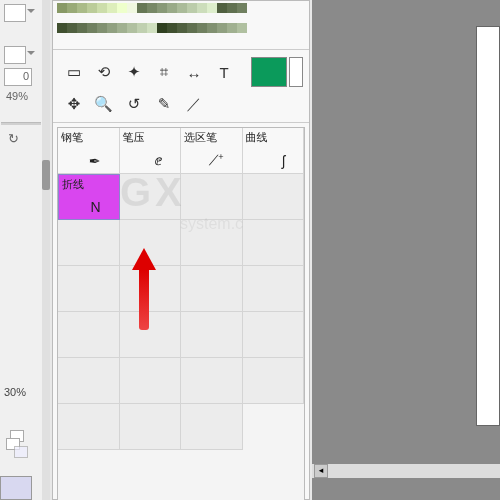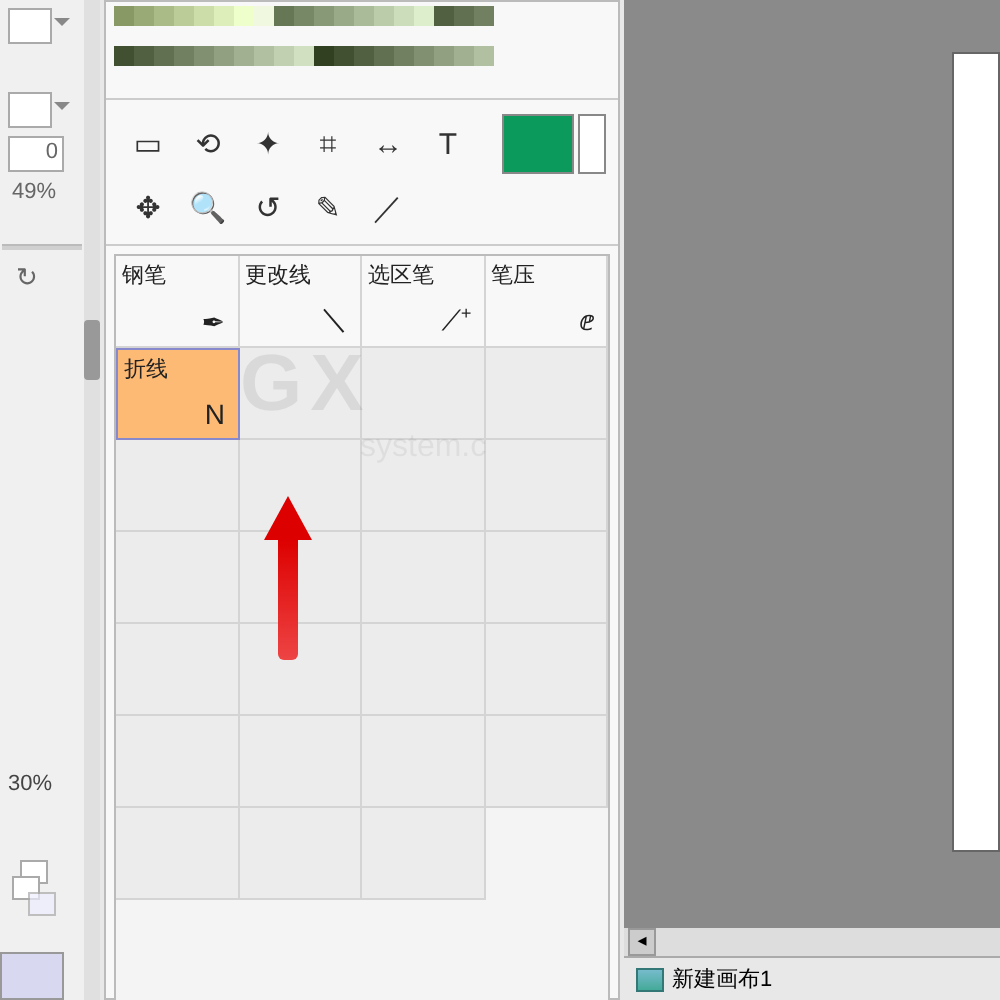--- a/index.html
+++ b/index.html
@@ -19,23 +19,23 @@
 .main-panel{position:absolute;left:52px;top:0;width:258px;height:500px;background:#f8f8f8;border:1px solid #bbb}
 .swatch-row{height:22px;padding:2px 2px 0 4px;display:flex;gap:0}
 .sw{width:10px;height:10px;display:inline-block}
 .tool-row{height:32px;padding:4px 4px 0 6px;display:flex;align-items:center;gap:0}
 .tool-btn{width:30px;height:26px;display:flex;align-items:center;justify-content:center;color:#333;font-size:15px}
 .color-block{width:36px;height:30px;border:1px solid #888;margin-left:12px}
 .color-white{width:14px;height:30px;background:#fff;border:1px solid #888;margin-left:2px}
 .hr{height:1px;background:#ccc;margin:4px 0}
 .grid-panel{margin:4px;border:1px solid #bbb;background:#f4f4f4;height:396px}
 .grid{display:grid;grid-template-columns:repeat(4,1fr)}
-.cell{height:46px;border-right:1px solid #d4d4d4;border-bottom:1px solid #d4d4d4;background:#f8f8f8;display:flex;flex-direction:column;align-items:flex-start;justify-content:space-between;padding:2px 0 4px 0;position:relative}
+.cell{height:46px;border-right:1px solid #d4d4d4;border-bottom:1px solid #d4d4d4;background:#f8f8f8;display:flex;flex-direction:column;align-items:flex-start;justify-content:space-between;padding:2px 12px 4px 0;position:relative}
 .cell.empty{background:#ececec}
-.cell.sel{background:#fdba74;border:1px solid #8888cc}
+.cell.sel{background:#d946ef;border:1px solid #8888cc}
 .cell-label{font-size:11px;color:#222;align-self:flex-start;margin-left:3px;white-space:nowrap}
 .cell-icon{font-size:14px;color:#222;align-self:flex-end;margin-right:6px}
 .watermark{position:absolute;left:120px;top:170px;font-size:40px;color:rgba(0,0,0,0.08);font-weight:bold;letter-spacing:4px;pointer-events:none;z-index:5}
 .watermark2{position:absolute;left:180px;top:215px;font-size:16px;color:rgba(0,0,0,0.06);pointer-events:none}
 .arrow{position:absolute;left:137px;top:248px;z-index:10;pointer-events:none}
 .arrow-head{width:0;height:0;border-left:12px solid transparent;border-right:12px solid transparent;border-bottom:22px solid #d00;margin-left:-5px}
 .arrow-shaft{width:10px;height:60px;background:linear-gradient(#d00,#e44);margin-left:2px;border-radius:0 0 3px 3px}
 .right-area{position:absolute;left:312px;top:0;width:188px;height:500px;background:#8a8a8a}
 .canvas-edge{position:absolute;right:0;top:26px;width:24px;height:400px;background:#fff;border:1px solid #666}
 .bottom-scroll{position:absolute;left:0;bottom:22px;width:100%;height:14px;background:#ddd}
@@ -132,30 +132,30 @@
       <div class="tool-btn">／</div>
     </div>
   <div class="hr"></div>
   <div class="grid-panel">
     <div class="grid" id="toolgrid">
         <div class="cell">
           <div class="cell-label">钢笔</div>
           <div class="cell-icon">✒</div>
         </div>
         <div class="cell">
-          <div class="cell-label">更改线</div>
-          <div class="cell-icon">＼</div>
+          <div class="cell-label">笔压</div>
+          <div class="cell-icon">ⅇ</div>
         </div>
         <div class="cell">
           <div class="cell-label">选区笔</div>
           <div class="cell-icon">⟋⁺</div>
         </div>
         <div class="cell">
-          <div class="cell-label">笔压</div>
-          <div class="cell-icon">ⅇ</div>
+          <div class="cell-label">曲线</div>
+          <div class="cell-icon">ʃ</div>
         </div>
         <div class="cell sel">
           <div class="cell-label">折线</div>
           <div class="cell-icon">N</div>
         </div>
         <div class="cell empty"></div>
         <div class="cell empty"></div>
         <div class="cell empty"></div>
         <div class="cell empty"></div>
         <div class="cell empty"></div>
@@ -186,17 +186,13 @@
 <div class="arrow">
   <div class="arrow-head"></div>
   <div class="arrow-shaft"></div>
 </div>
 
 <div class="right-area">
   <div class="canvas-edge"></div>
   <div class="bottom-scroll">
     <div class="sbtn">◂</div>
   </div>
-  <div class="tab-bar">
-    <div class="tab-icon"></div>
-    <span>新建画布1</span>
-  </div>
 </div>
 
 </body></html>

